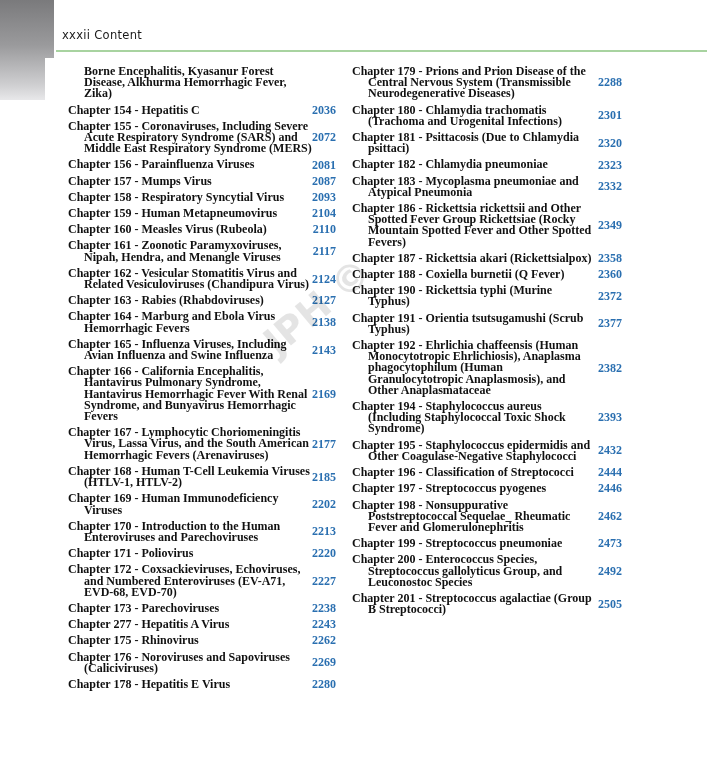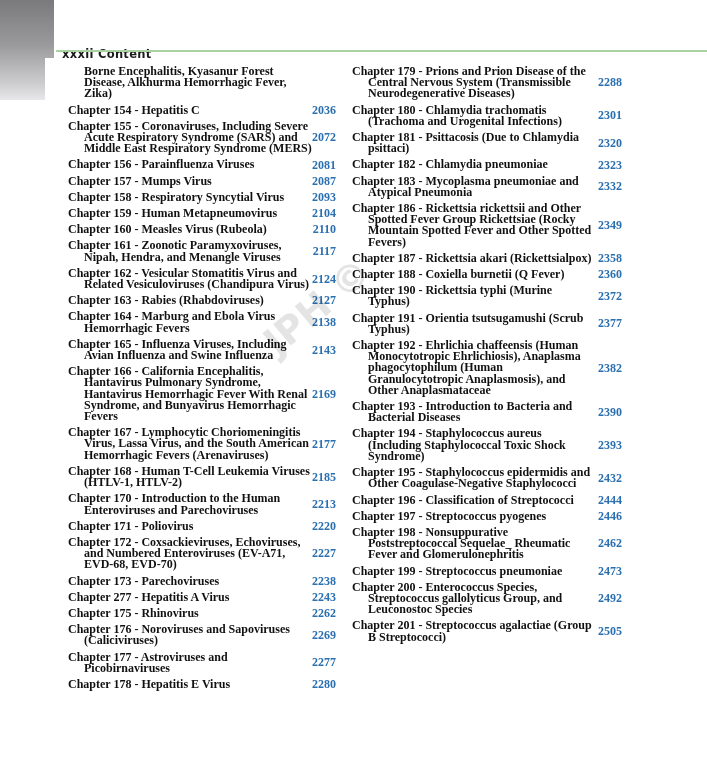--- a/index.html
+++ b/index.html
@@ -12,23 +12,23 @@
   .corner {
     position: absolute; left: 0; top: 0;
     width: 54px; height: 100px;
     background: linear-gradient(180deg, #7a7a7c 0%, #9a9a9c 45%, #cfcfd1 85%, #e8e8ea 100%);
   }
   .corner-notch {
     position: absolute; left: 45px; top: 58px;
     width: 9px; height: 42px; background: #fff;
   }
   .page-head {
-    position: absolute; left: 62px; top: 47px;
+    position: absolute; left: 62px; top: 28px;
     font-family: "DejaVu Sans", sans-serif;
-    font-size: 11.5px; font-weight: bold; letter-spacing: 0.3px; color: #1a1a1a;
+    font-size: 11.5px; font-weight: normal; letter-spacing: 0.3px; color: #1a1a1a;
   }
   .rule {
     position: absolute; left: 56px; right: 0; top: 50px; height: 2px;
     background: #a8d3a0;
   }
   .col { position: absolute; top: 66px; }
   .col.left { left: 68px; width: 270px; }
   .col.right { left: 352px; width: 270px; }
   .entry {
     position: relative; display: flex; align-items: center;
@@ -120,20 +120,24 @@
     </div>
     <div class="entry">
       <div class="title">Chapter 167 - Lymphocytic Choriomeningitis Virus, Lassa Virus, and the South American Hemorrhagic Fevers (Arenaviruses)</div>
       <div class="page">2177</div>
     </div>
     <div class="entry">
       <div class="title">Chapter 168 - Human T-Cell Leukemia Viruses (HTLV-1, HTLV-2)</div>
       <div class="page">2185</div>
     </div>
     <div class="entry">
+      <div class="title">Chapter 169 - Human Immunodeficiency Viruses</div>
+      <div class="page">2202</div>
+    </div>
+    <div class="entry">
       <div class="title">Chapter 170 - Introduction to the Human Enteroviruses and Parechoviruses</div>
       <div class="page">2213</div>
     </div>
     <div class="entry">
       <div class="title">Chapter 171 - Poliovirus</div>
       <div class="page">2220</div>
     </div>
     <div class="entry">
       <div class="title">Chapter 172 - Coxsackieviruses, Echoviruses, and Numbered Enteroviruses (EV-A71, EVD-68, EVD-70)</div>
       <div class="page">2227</div>
@@ -148,24 +152,20 @@
     </div>
     <div class="entry">
       <div class="title">Chapter 175 - Rhinovirus</div>
       <div class="page">2262</div>
     </div>
     <div class="entry">
       <div class="title">Chapter 176 - Noroviruses and Sapoviruses (Caliciviruses)</div>
       <div class="page">2269</div>
     </div>
     <div class="entry">
-      <div class="title">Chapter 177 - Astroviruses and Picobirnaviruses</div>
-      <div class="page">2277</div>
-    </div>
-    <div class="entry">
       <div class="title">Chapter 178 - Hepatitis E Virus</div>
       <div class="page">2280</div>
     </div>
   </div>
 <div class="col right" id="col-right">
     <div class="entry">
       <div class="title">Chapter 179 - Prions and Prion Disease of the Central Nervous System (Transmissible Neurodegenerative Diseases)</div>
       <div class="page">2288</div>
     </div>
     <div class="entry">
@@ -202,24 +202,20 @@
     </div>
     <div class="entry">
       <div class="title">Chapter 191 - Orientia tsutsugamushi (Scrub Typhus)</div>
       <div class="page">2377</div>
     </div>
     <div class="entry">
       <div class="title">Chapter 192 - Ehrlichia chaffeensis (Human Monocytotropic Ehrlichiosis), Anaplasma phagocytophilum (Human Granulocytotropic Anaplasmosis), and Other Anaplasmataceae</div>
       <div class="page">2382</div>
     </div>
     <div class="entry">
-      <div class="title">Chapter 193 - Introduction to Bacteria and Bacterial Diseases</div>
-      <div class="page">2390</div>
-    </div>
-    <div class="entry">
       <div class="title">Chapter 194 - Staphylococcus aureus (Including Staphylococcal Toxic Shock Syndrome)</div>
       <div class="page">2393</div>
     </div>
     <div class="entry">
       <div class="title">Chapter 195 - Staphylococcus epidermidis and Other Coagulase-Negative Staphylococci</div>
       <div class="page">2432</div>
     </div>
     <div class="entry">
       <div class="title">Chapter 196 - Classification of Streptococci</div>
       <div class="page">2444</div>

